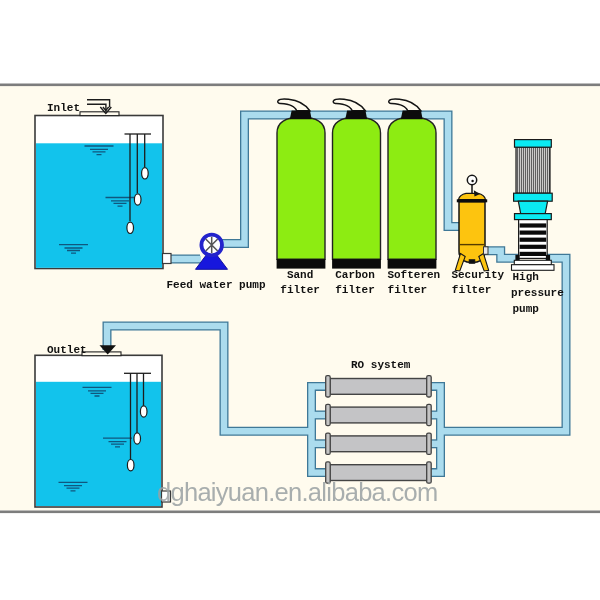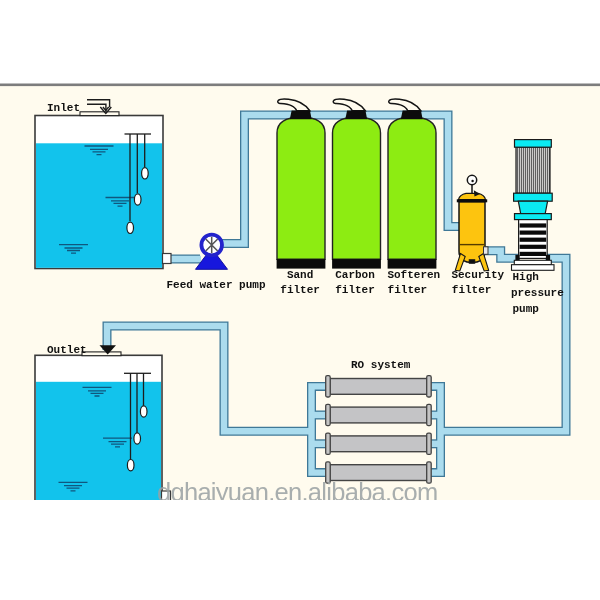--- a/index.html
+++ b/index.html
@@ -1,16 +1,16 @@
 <!DOCTYPE html>
 <html><head>
 <meta charset="utf-8">
 <style>
   html,body{margin:0;padding:0;background:#fff;}
-  #stage{position:relative;width:600px;height:500px;background:#fff;overflow:hidden;}
+  #stage{position:relative;width:600px;height:600px;background:#fff;overflow:hidden;}
   svg{position:absolute;left:0;top:0;}
   text{font-family:"Liberation Mono", monospace;font-weight:bold;fill:#111;}
 </style>
 </head>
 <body>
 <div id="stage">
 <svg width="600" height="600" viewBox="0 0 600 600">
 <defs>
   <pattern id="fins" x="515" y="147" width="2" height="4" patternUnits="userSpaceOnUse">
     <rect x="0" y="0" width="1.15" height="4" fill="#606060"></rect>

